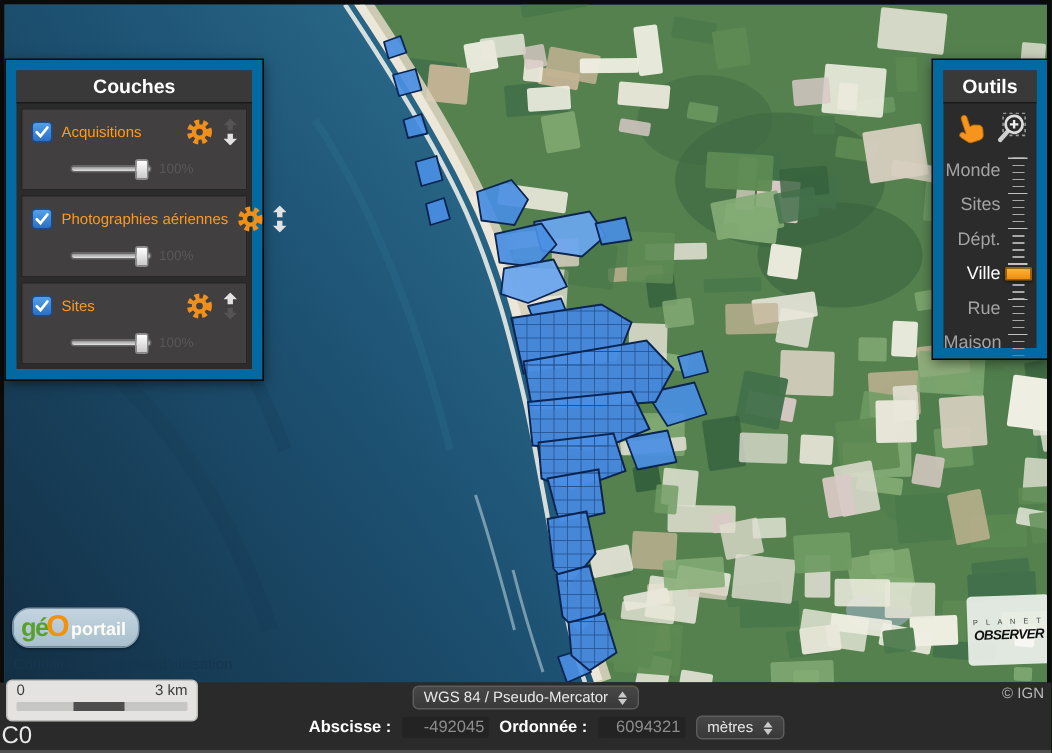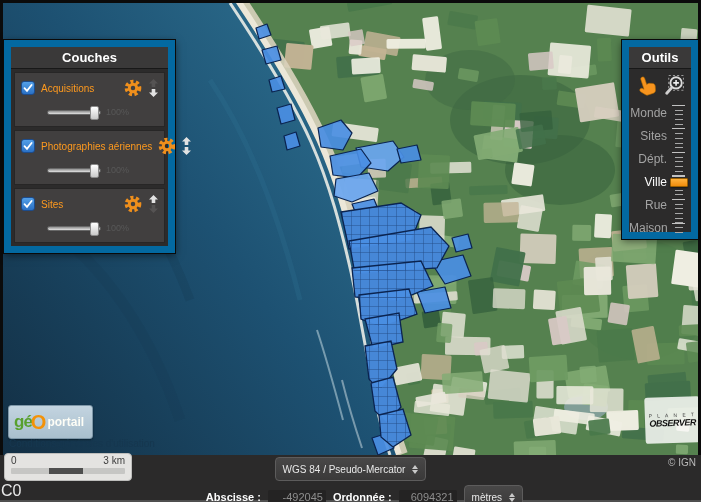--- a/index.html
+++ b/index.html
@@ -5,22 +5,22 @@
   * { margin:0; padding:0; box-sizing:border-box; }
   html,body { background:#000; }
   body { font-family:"Liberation Sans", sans-serif; }
   .screen { position:relative; width:701px; height:502px; background:#0b0b0b; overflow:hidden; }
 
   
   .map-area { position:absolute; left:3px; top:3px; width:695px; height:452px; overflow:hidden; background:#27506b; }
   .map-area svg { display:block; }
 
   
-  .geo-logo { position:absolute; left:5px; top:402px; height:34px; padding:0 8px 0 5px;
-    background:linear-gradient(#c3d4e0,#a9bfcd); border:1px solid #7e97a8; border-radius:3px;
+  .geo-logo { position:absolute; left:5px; top:402px; height:27px; padding:0 8px 0 5px;
+    background:linear-gradient(#c3d4e0,#a9bfcd); border:1px solid #7e97a8; border-radius:12px;
     display:flex; align-items:center; box-shadow:0 1px 2px rgba(0,0,0,.4);text-align:right; }
   .geo-ge { color:#58a02d; font-size:17px; font-weight:bold; letter-spacing:-1px; }
   .geo-o  { color:#f39208; font-size:20px; font-weight:bold; margin:0 1px 0 -1px; }
   .geo-portail { color:#fdfdf6; font-size:12px; font-weight:bold; letter-spacing:0;
     text-shadow:0 1px 2px #5b7econ, 0 0 3px #6d8ba0; }
   .conditions { position:absolute; left:6px; top:435px; font-size:10px; color:#16374f; }
 
   
   .watermark { position:absolute; left:642px; top:394px; width:55px; height:46px;
     background:rgba(250,250,248,.85); border-radius:3px; transform:rotate(-2deg);
@@ -74,21 +74,21 @@
   .scale-labels { display:flex; justify-content:space-between; font-size:10px; color:#3c3c3c; }
   .scale-track { margin-top:2px; height:6px; background:#c6c6c4; border-radius:1px; position:relative; }
   .scale-fill { position:absolute; left:33%; width:30%; top:0; bottom:0; background:#4e4e4e; }
 
   
   .bottom-bar { position:absolute; left:0; right:0; top:455px; height:47px; background:#2b2a2a;
     border-bottom:2px solid #4f4f4f; }
   .proj-row { display:flex; justify-content:center; padding-top:2px; }
   .pill { display:inline-flex; align-items:center; gap:7px; background:linear-gradient(#484747,#3a3939);
     border:1px solid #5d5c5c; border-radius:4px; padding:1px 7px; color:#e8e8e8; font-size:10px;
-    height:24px; }
+    height:16px; }
   .stepper { display:flex; flex-direction:column; gap:1px; }
   .stepper i { display:block; width:0; height:0; border-left:3px solid transparent; border-right:3px solid transparent; }
   .stepper .up { border-bottom:4px solid #c9c9c9; }
   .stepper .dn { border-top:4px solid #c9c9c9; }
   .coords-row { display:flex; justify-content:center; align-items:center; gap:7px; margin-top:4px;padding-left:28px; }
   .coord-label { color:#fdfdfd; font-size:11px; font-weight:bold; }
   .coord-value { color:#8d8d8d; font-size:11px; width:58px; text-align:right; background:#242323;
     border-radius:2px; padding:1px 3px; }
   .clipped-text { position:absolute; left:1px; top:27px; color:#e9e9e9; font-size:16px; font-weight:normal; }
   .copyright { position:absolute; right:5px; top:2px; color:#b9b9b9; font-size:10px; }

